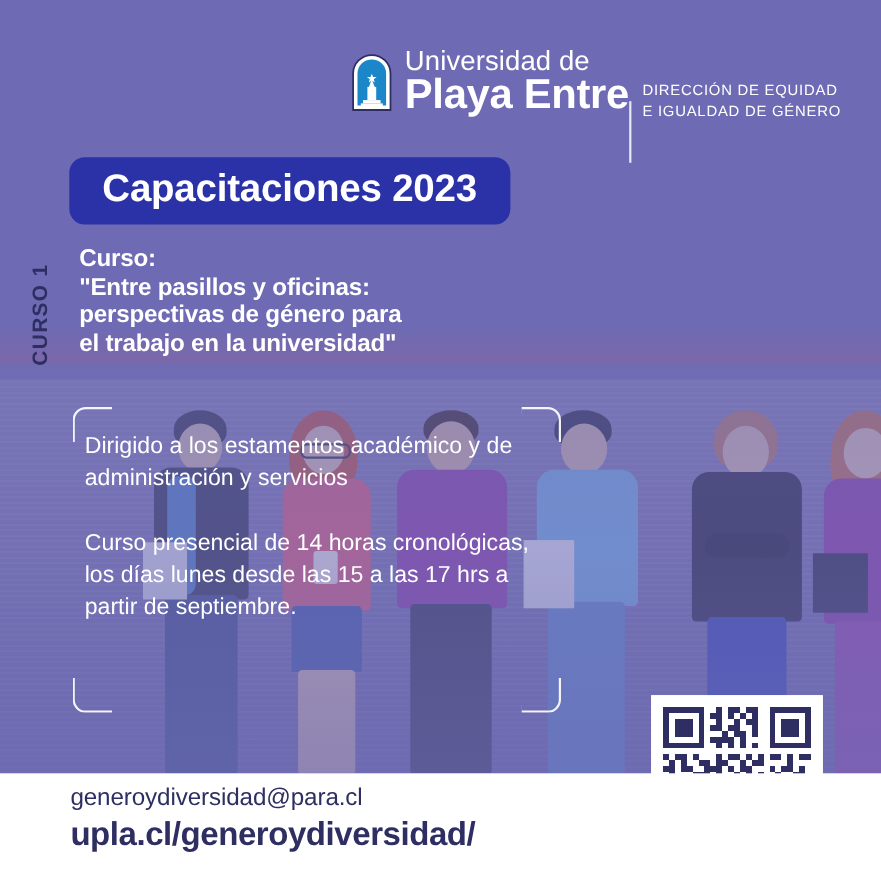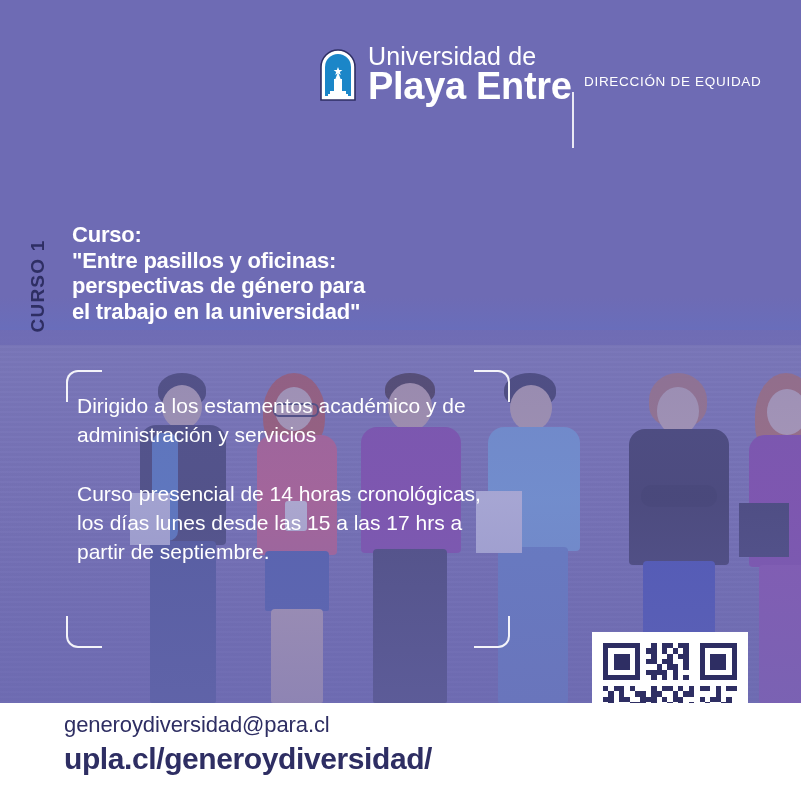--- a/index.html
+++ b/index.html
@@ -3,21 +3,21 @@
 <meta charset="utf-8">
 <style>
   html,body{margin:0;padding:0;}
   body{
     width:801px;height:801px;overflow:hidden;
     font-family:"Liberation Sans", sans-serif;
     background:#6e6bb4;
   }
   #poster{
     position:relative;width:801px;height:801px;overflow:hidden;
-    background:#3b82f6;
+    background:#ef4444;
   }
 
   
   .photo-layer{position:absolute;left:0;top:330px;width:801px;height:373px;overflow:hidden;}
   .wall{position:absolute;inset:0;
     background:
       repeating-linear-gradient(0deg, rgba(255,255,255,.035) 0 2px, rgba(0,0,0,.03) 2px 5px),
       linear-gradient(180deg,#8f8ec0 0%,#7e7cb6 40%,#6f6dae 100%);
   }
   .figure{position:absolute;bottom:0;}
@@ -158,22 +158,26 @@
       </div>
       <div class="uni-text">
         <div class="uni-1">Universidad de</div>
         <div class="uni-2">Playa Entre</div>
       </div>
     </div>
     <div class="divider"></div>
   </div>
   <div class="dept">
     <div>DIRECCIÓN DE EQUIDAD</div>
-  </div>
-
+    <div>E IGUALDAD DE GÉNERO</div>
+  </div>
+
+  <div class="banner">
+    <span>Capacitaciones 2023</span>
+  </div>
 
   <div class="curso-v">CURSO 1</div>
 
   <div class="title">
     <div>Curso:</div>
     <div>"Entre pasillos y oficinas:</div>
     <div>perspectivas de género para</div>
     <div>el trabajo en la universidad"</div>
   </div>
 

